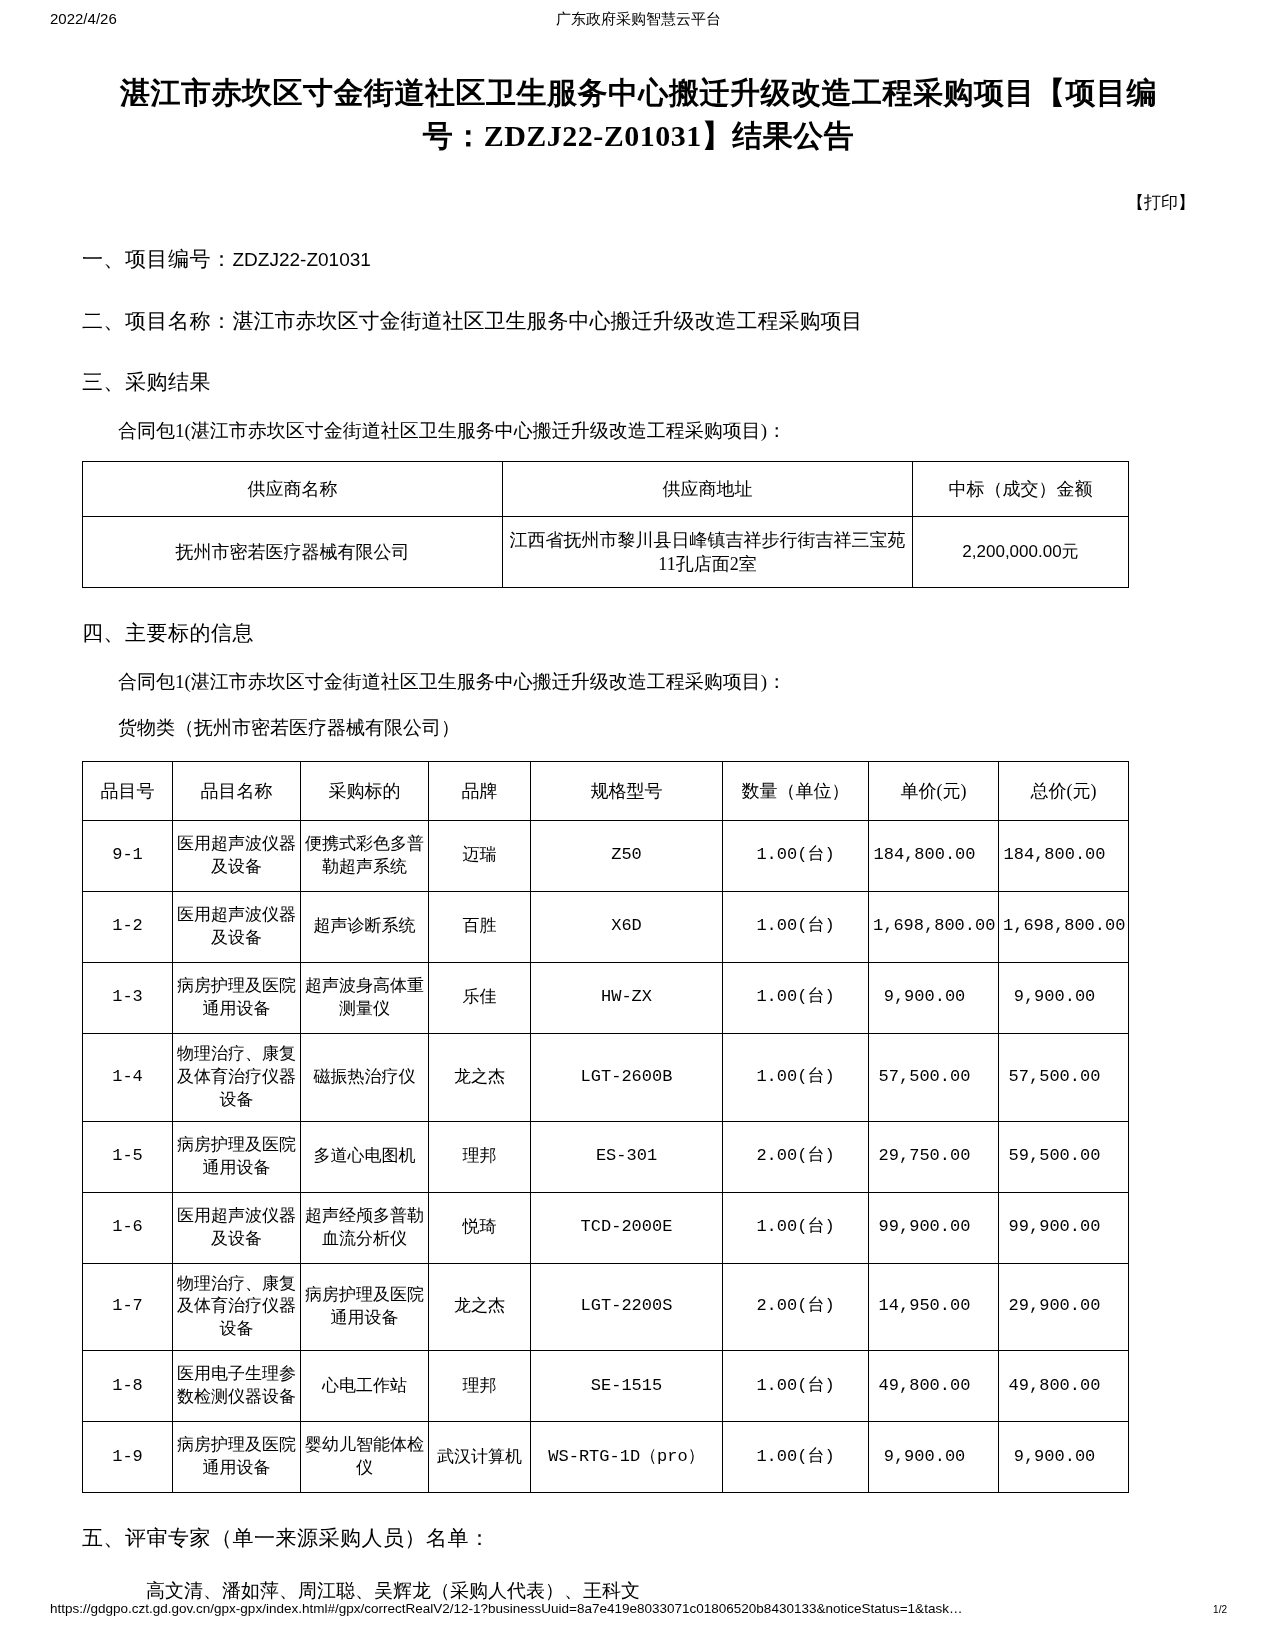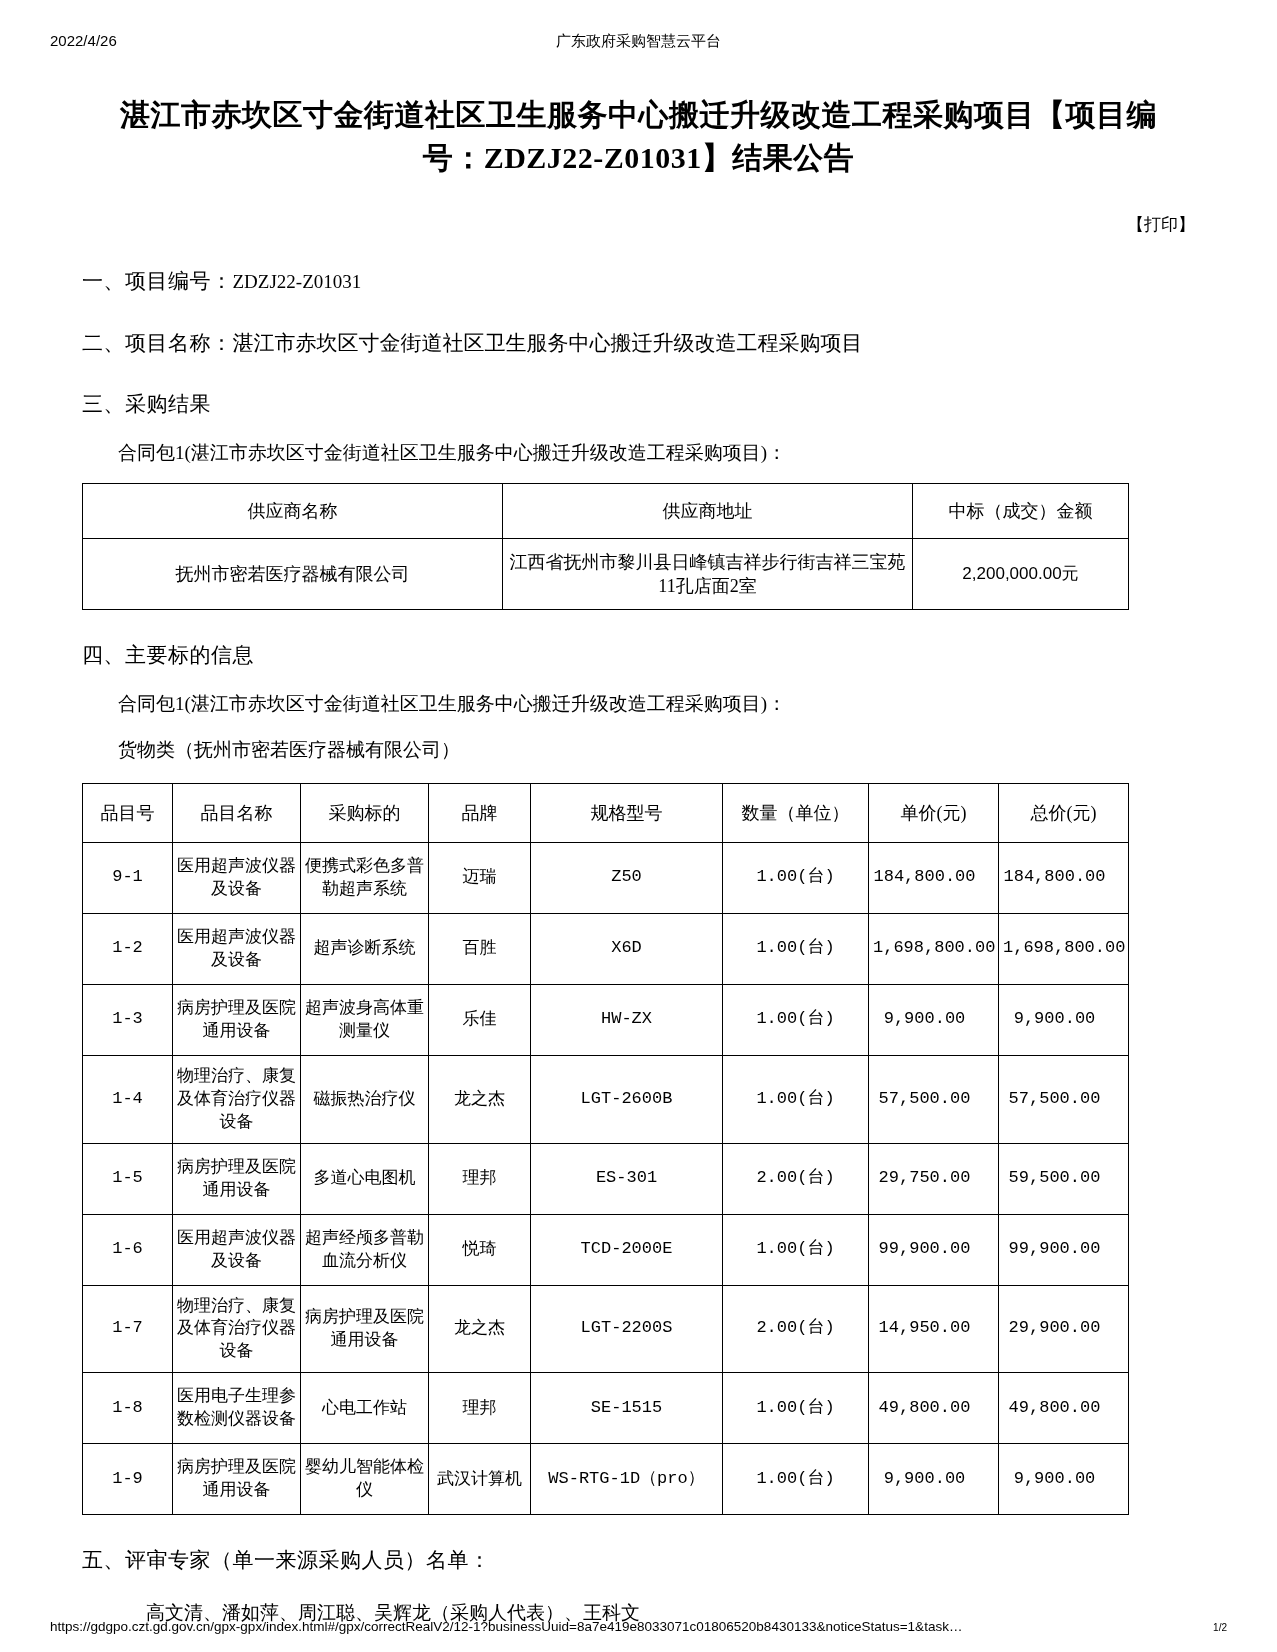--- a/index.html
+++ b/index.html
@@ -11,21 +11,21 @@
     width: 1277px;
     min-height: 1652px;
     font-family: "Liberation Serif", "DejaVu Serif", serif;
     color: #000000;
     position: relative;
   }
   .page {
     width: 1277px;
     min-height: 1652px;
     box-sizing: border-box;
-    padding: 32px 50px 0 50px;
+    padding: 10px 50px 0 50px;
     position: relative;
   }
   
   .doc-header {
     display: flex;
     align-items: baseline;
     font-size: 15px;
     height: 24px;
     position: relative;
   }
@@ -66,21 +66,21 @@
     margin-top: 30px;
     font-size: 21px;
     line-height: 1.5;
     padding-left: 32px;
   }
   .section-heading {
     font-size: 21px;
     letter-spacing: 0.5px;
   }
   .mono {
-    font-family: Liberation Serif, serif;
+    font-family: Liberation Sans, sans-serif;
     font-size: 19px;
     letter-spacing: 0px;
   }
   .sub-line {
     margin-top: 18px;
     padding-left: 36px;
     font-size: 19px;
   }
   
   table {
@@ -128,21 +128,21 @@
   .experts {
     margin-top: 22px;
     padding-left: 64px;
     font-size: 19px;
   }
   
   .doc-footer {
     position: absolute;
     left: 0;
     right: 0;
-    bottom: 18px;
+    bottom: 36px;
     padding: 0 50px;
     box-sizing: border-box;
     font-family: "Liberation Sans", sans-serif;
     font-size: 13.5px;
     display: flex;
     justify-content: space-between;
     align-items: baseline;
   }
   .doc-footer .url {
     word-break: break-all;

